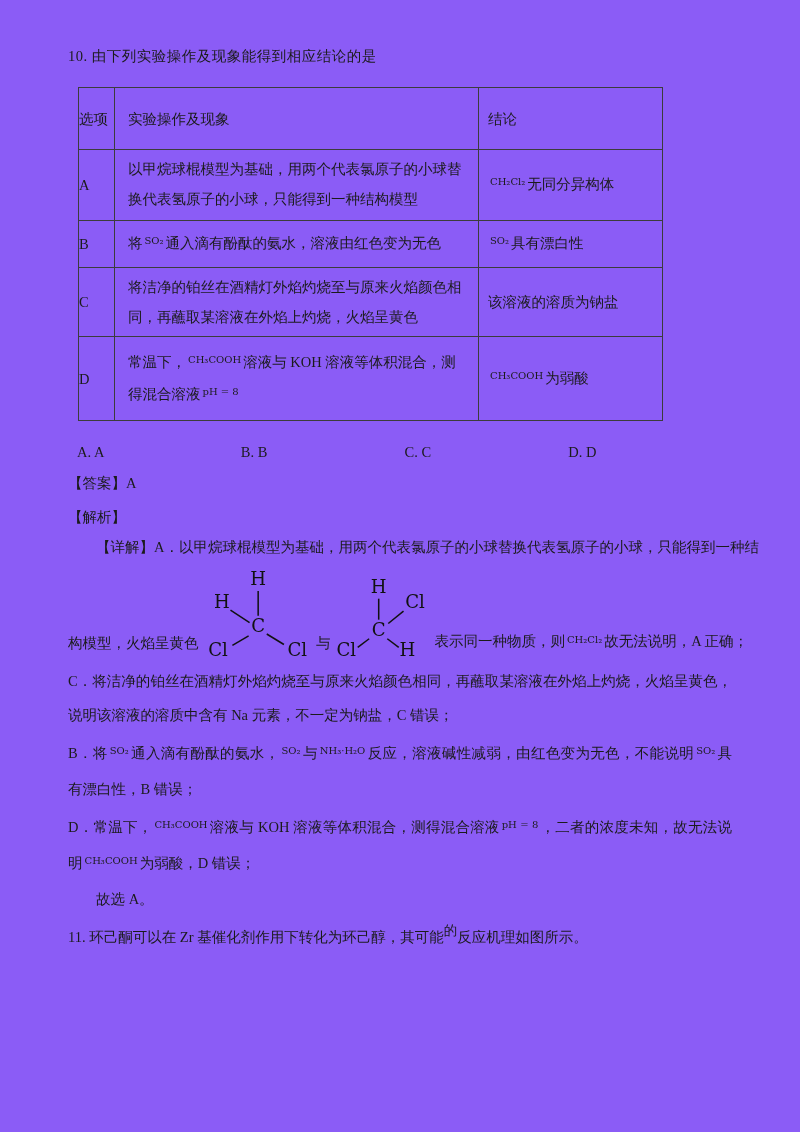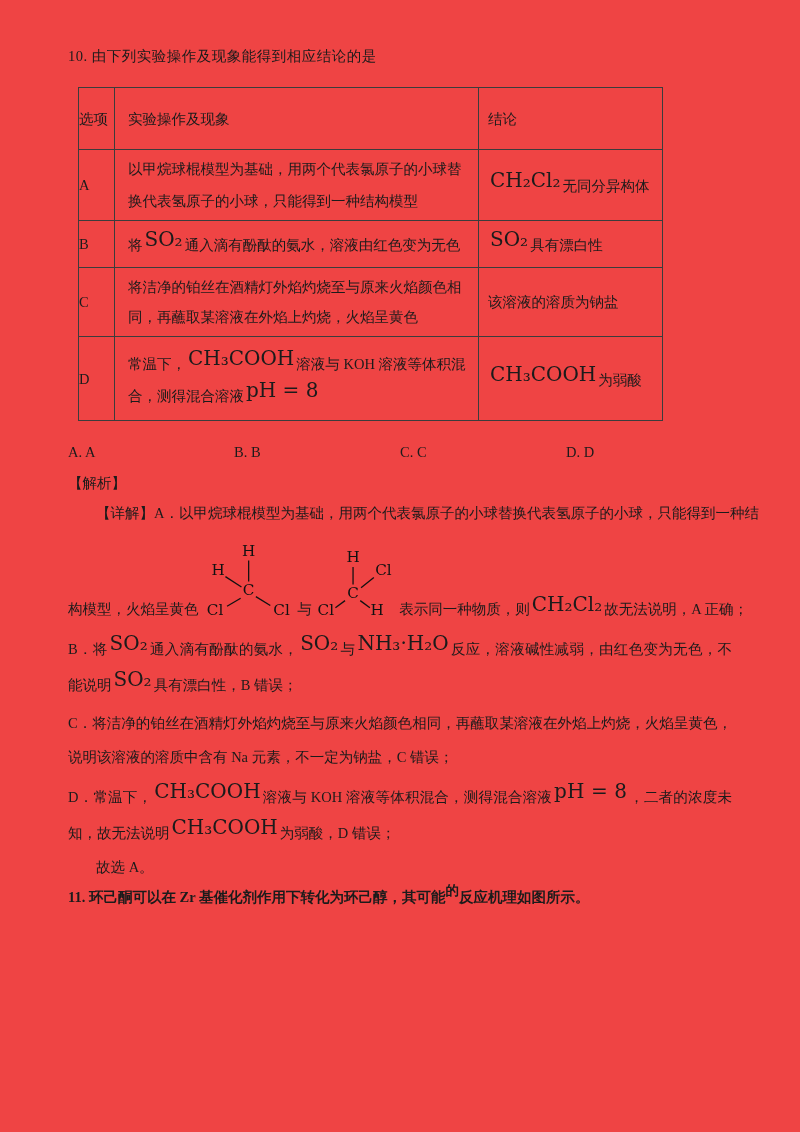--- a/index.html
+++ b/index.html
@@ -1,21 +1,21 @@
 <!DOCTYPE html>
 <html><head>
 <meta charset="utf-8">
 <style>
   * { margin: 0; padding: 0; box-sizing: border-box; }
   html,body { background: #ffffff; }
   .page {
     position: relative;
     width: 800px;
     height: 1132px;
-    background: #ef4444;
+    background: #8b5cf6;
     color: #1b1b1b;
     font-family: "Liberation Serif", "DejaVu Serif", serif;
     font-size: 14.5px;
     overflow: hidden;
   }
   .content {
     padding: 46px 68px 0 68px;
     width: 800px;
   }
   .qtitle { line-height: 20px; letter-spacing: 0.5px; }
@@ -39,33 +39,34 @@
   tr.r-a { height: 66px; }
   tr.r-b { height: 47px; }
   tr.r-c { height: 64px; }
   tr.r-d { height: 84px; }
   td.head-op, td.head-con { vertical-align: middle; }
   .opt-head { line-height: 22px; display: inline-block; }
 
   
   .formula {
     font-family: "DejaVu Serif", "Liberation Serif", serif;
-    font-size: 20px;
+    font-size: 10px;
     position: relative;
     top: -4px;
     padding: 0 2px;
     white-space: nowrap;
   }
   .formula.inline-low { top: -3px; }
 
   
   .choices {
     display: flex;
     margin-top: 21px;
     line-height: 20px;
+    margin-left: 9px;
   }
   .choices .choice { width: 167px; }
 
   
   .ans-line { margin-top: 8px; line-height: 26px; }
   .para {
     margin-top: 4px;
     line-height: 34px;
     text-align: justify;
     width: 664px;
@@ -88,21 +89,21 @@
     font-size: 19px;
     fill: #111;
   }
   .atom-svg line { stroke: #111; stroke-width: 1.6; }
 
   .sup-de {
     position: relative;
     top: -7px;
     font-size: 13.5px;
   }
-  .q11 { margin-top: 0; line-height: 26px; font-weight: bold; }
+  .q11 { margin-top: 8px; line-height: 26px; }
 </style>
 </head>
 <body>
 
 <div class="page">
   <div class="content">
 
     <div class="qtitle">10. 由下列实验操作及现象能得到相应结论的是</div>
 
     <table class="qtable">
@@ -135,20 +136,21 @@
     </tbody>
       </table>
 
     <div class="choices">
       <span class="choice">A. A</span>
       <span class="choice">B. B</span>
       <span class="choice">C. C</span>
       <span class="choice">D. D</span>
     </div>
 
+    <div class="ans-line"><span>【答案】</span><span>A</span></div>
 
     <div class="ans-line">【解析】</div>
 
     <div class="para tight">【详解】A．以甲烷球棍模型为基础，用两个代表氯原子的小球替换代表氢原子的小球，只能得到一种结</div>
 
     <div class="struct-line">
       <span class="txt">构模型，火焰呈黄色</span>
       <svg class="atom-svg" width="122" height="94" viewBox="0 0 122 94">
         <line x1="62" y1="24" x2="62" y2="50"></line>
         <line x1="33" y1="44" x2="53" y2="57"></line>
@@ -168,23 +170,23 @@
         <line x1="59" y1="74" x2="71" y2="83"></line>
         <text x="50" y="26" text-anchor="middle">H</text>
         <text x="88" y="42" text-anchor="middle">Cl</text>
         <text x="50" y="71" text-anchor="middle">C</text>
         <text x="16" y="92" text-anchor="middle">Cl</text>
         <text x="80" y="92" text-anchor="middle">H</text>
       </svg>
       <span class="txt"><span>表示同一种物质，则</span><span class="formula inline-low">CH₂Cl₂</span><span>故无法说明，A 正确；</span></span>
     </div>
 
+    <div class="para">C．将洁净的铂丝在酒精灯外焰灼烧至与原来火焰颜色相同，再蘸取某溶液在外焰上灼烧，火焰呈黄色，说明该溶液的溶质中含有 Na 元素，不一定为钠盐，C 错误；</div>
+
     <div class="para"><span>B．将</span><span class="formula">SO₂</span><span>通入滴有酚酞的氨水，</span><span class="formula">SO₂</span><span>与</span><span class="formula">NH₃·H₂O</span><span>反应，溶液碱性减弱，由红色变为无色，不能说明</span><span class="formula">SO₂</span><span>具有漂白性，B 错误；</span></div>
-
-    <div class="para">C．将洁净的铂丝在酒精灯外焰灼烧至与原来火焰颜色相同，再蘸取某溶液在外焰上灼烧，火焰呈黄色，说明该溶液的溶质中含有 Na 元素，不一定为钠盐，C 错误；</div>
 
     <div class="para"><span>D．常温下，</span><span class="formula">CH₃COOH</span><span>溶液与 KOH 溶液等体积混合，测得混合溶液</span><span class="formula">pH = 8</span><span>，二者的浓度未知，故无法说明</span><span class="formula">CH₃COOH</span><span>为弱酸，D 错误；</span></div>
 
     <div class="para tight">故选 A。</div>
 
     <div class="q11"><span>11. 环己酮可以在 Zr 基催化剂作用下转化为环己醇，其可能</span><span class="sup-de">的</span><span>反应机理如图所示。</span></div>
 
   </div>
 </div>
 

